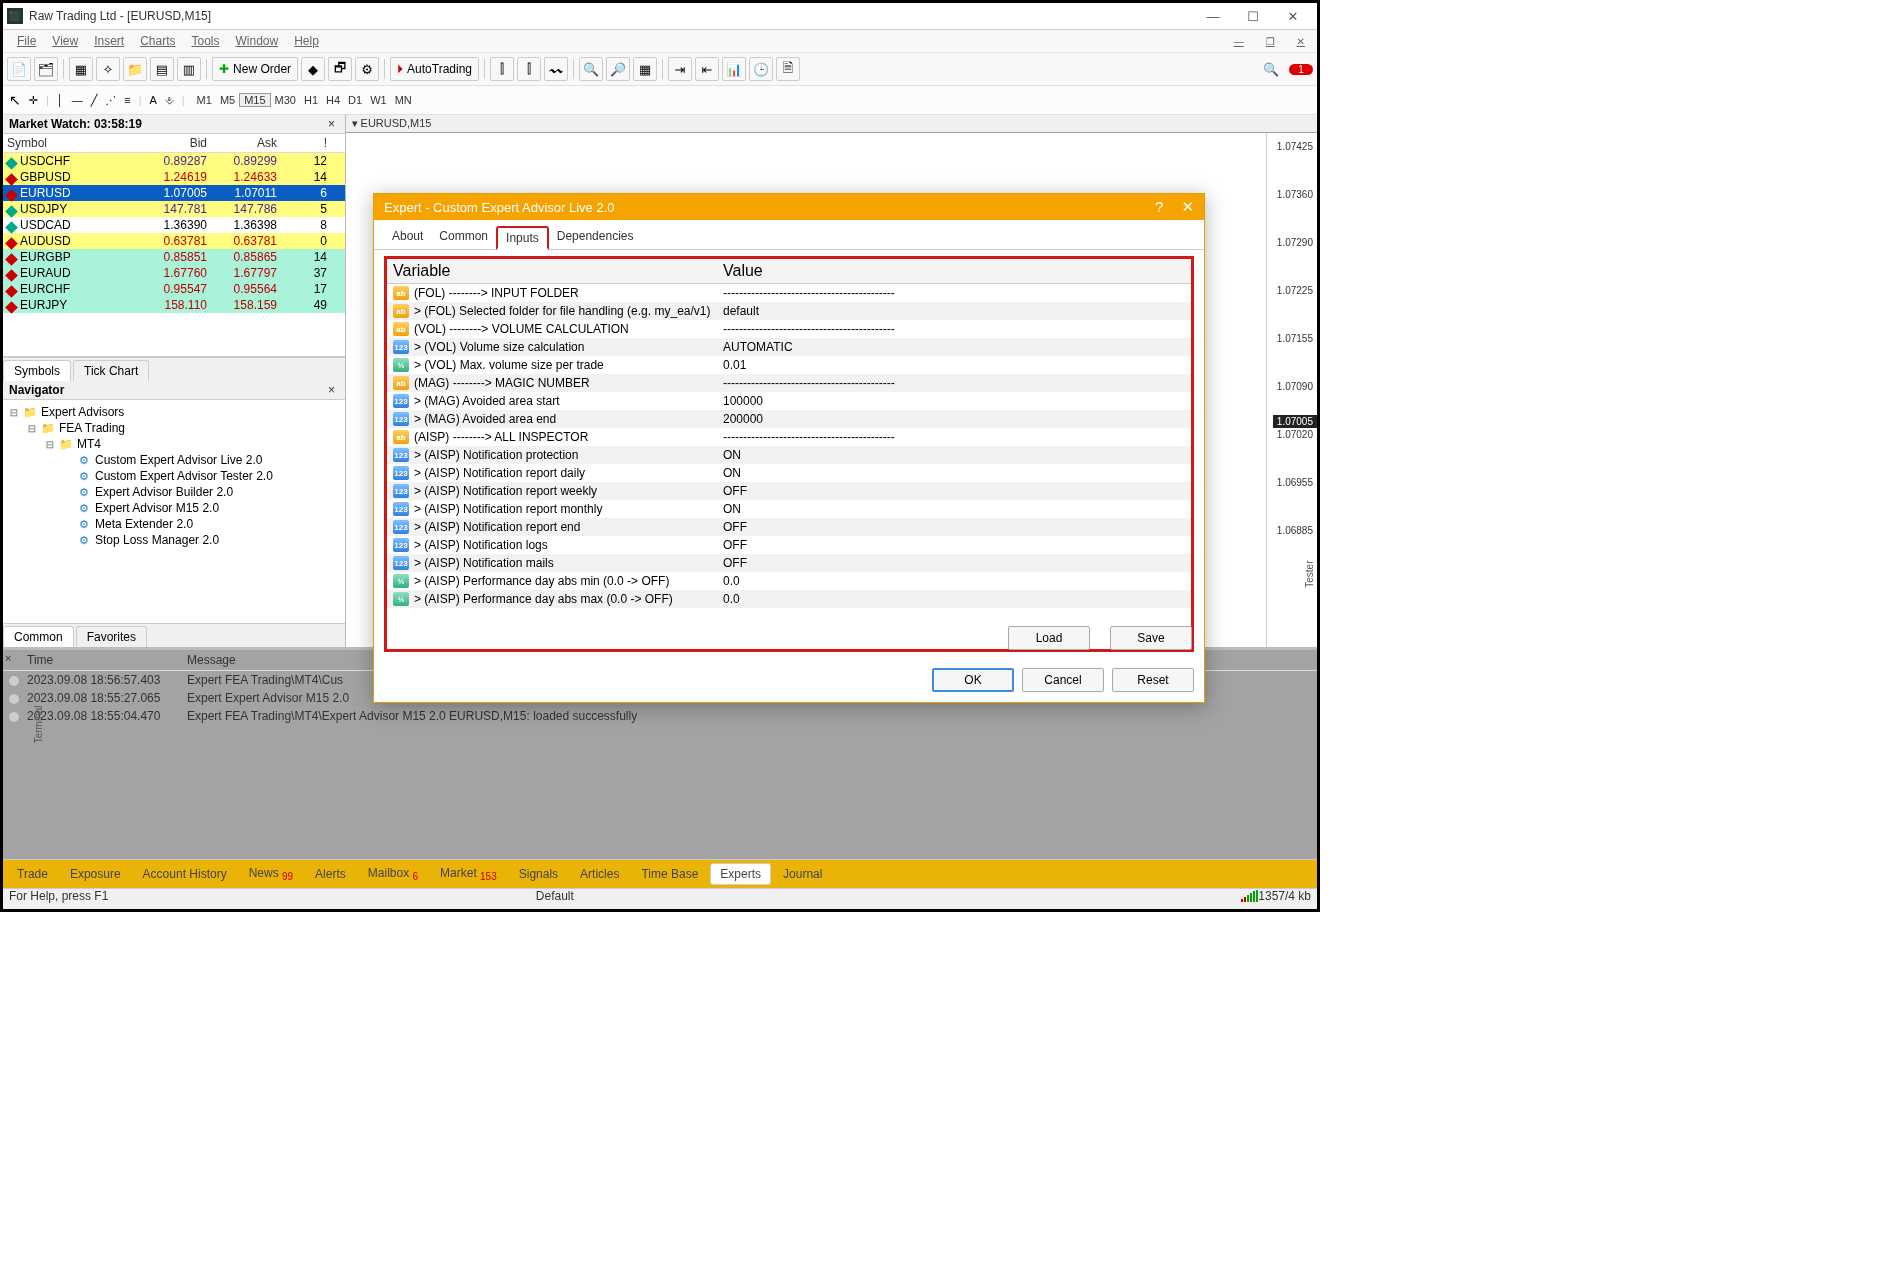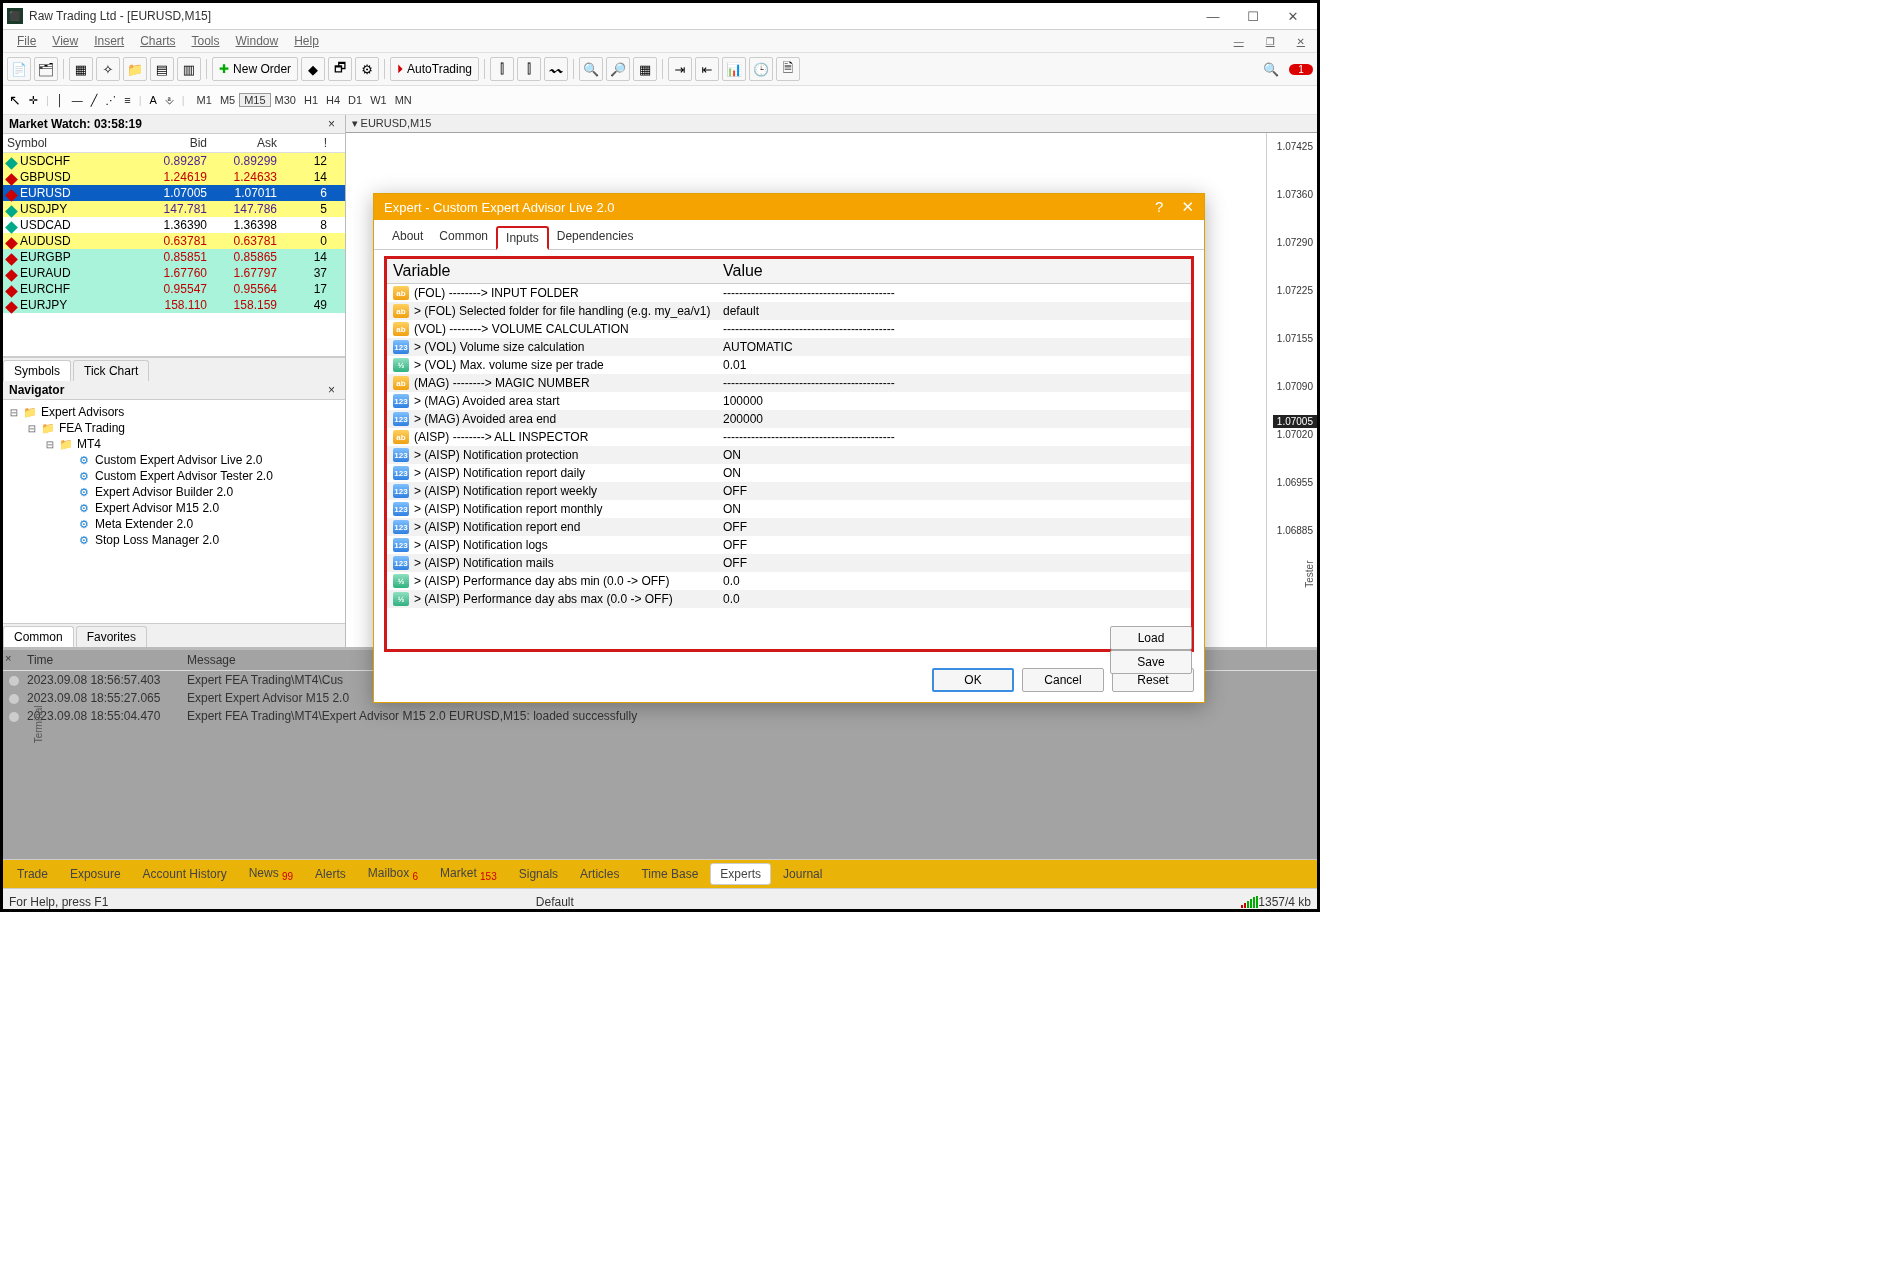--- a/index.html
+++ b/index.html
@@ -54,21 +54,21 @@
 .pricehl{position:absolute;right:0;background:#222;color:#fff;padding:1px 4px;font-size:10px}
 .terminal{height:238px;border-top:3px solid #bbb;display:flex;flex-direction:column;position:relative}
 .termx{position:absolute;left:2px;top:2px;font-size:11px;color:#333}
 .termbody{flex:1;background:#a3a3a3;overflow:hidden}
 .lhead{display:grid;grid-template-columns:18px 160px 1fr;padding:3px 6px;border-bottom:1px solid #ddd;font-size:12px;color:#333}
 .lrow{display:grid;grid-template-columns:18px 160px 1fr;padding:2px 6px;font-size:12px;color:#333}
 .lrow .dot{width:10px;height:10px;border-radius:50%;background:#ccc;margin-top:3px}
 .termtabs{display:flex;background:#eab308;border-top:1px solid #ccc;padding:2px 4px;gap:2px;align-items:center}
 .termtabs .tt{padding:3px 9px;font-size:12px;border:1px solid transparent;border-radius:3px;color:#444}
 .termtabs .tt.active{background:#fff;border-color:#ccc}
-.statusbar{height:20px;background:#f0f0f0;border-top:1px solid #ccc;display:flex;align-items:flex-end;padding:0 6px;font-size:12px;color:#333}
+.statusbar{height:20px;background:#f0f0f0;border-top:1px solid #ccc;display:flex;align-items:flex-start;padding:0 6px;font-size:12px;color:#333}
 .statusbar .mid{margin-left:auto;margin-right:240px}
 .statusbar .conn{margin-left:auto;display:flex;align-items:center;gap:0}
 .bars{display:flex;align-items:flex-end;gap:1px;height:12px}
 .bars span{width:2px;background:#0a0}
 .vside{position:absolute;right:2px;top:50%;transform:rotate(-90deg) translateY(-50%);transform-origin:right;font-size:10px;color:#555}
 
 .dialog{position:absolute;left:370px;top:190px;width:830px;background:#fff;border:1px solid #e0a000;box-shadow:0 4px 20px rgba(0,0,0,0.3);z-index:100}
 .dlg-title{background:#f5a300;color:#fff;padding:4px 10px;display:flex;align-items:center;font-size:13px}
 .dlg-title .dx{margin-left:auto;display:flex;gap:18px;font-size:15px}
 .dlg-tabs{display:flex;padding:6px 10px 0 10px;border-bottom:1px solid #ccc;font-size:12px}
@@ -78,21 +78,21 @@
 .gridwrap{border:3px solid #d01818;height:390px;display:flex;flex-direction:column}
 .ghead{display:grid;grid-template-columns:330px 1fr;background:#f4f4f4;border-bottom:1px solid #ccc;padding:3px 6px;font-size:16px}
 .gridscroll{flex:1;overflow-y:scroll;font-size:12px}
 .grow{display:grid;grid-template-columns:330px 1fr;padding:2px 6px;align-items:center}
 .grow:nth-child(even){background:#f2f2f2}
 .grow .vlabel{display:flex;align-items:center;gap:5px}
 .gicon{width:16px;height:14px;border-radius:2px;display:inline-flex;align-items:center;justify-content:center;font-size:8px;color:#fff;font-weight:bold}
 .gicon.ab{background:linear-gradient(#ffd060,#f0a010)}
 .gicon.n123{background:linear-gradient(#7fc0ff,#3080e0)}
 .gicon.half{background:linear-gradient(#90e0c0,#30b080)}
-.dlg-side{position:absolute;right:12px;top:432px;display:flex;flex-direction:column;gap:0}
+.dlg-side{position:absolute;right:12px;top:432px;display:flex;flex-direction:row;gap:20px}
 .dlg-side button,.dlg-foot button{width:82px;height:24px;border:1px solid #aaa;background:#f6f6f6;border-radius:2px;font-size:12px}
 .dlg-foot{display:flex;justify-content:flex-end;gap:8px;padding:10px}
 .dlg-foot .ok{border:2px solid #3a8de0}
 .redbadge{background:#d00;color:#fff;border-radius:8px;font-size:10px;padding:0 5px;min-width:14px;text-align:center}
 .sub{font-size:10px;color:#c00;vertical-align:sub}
 </style>
 </head>
 <body>
 
 <div class="frame">

